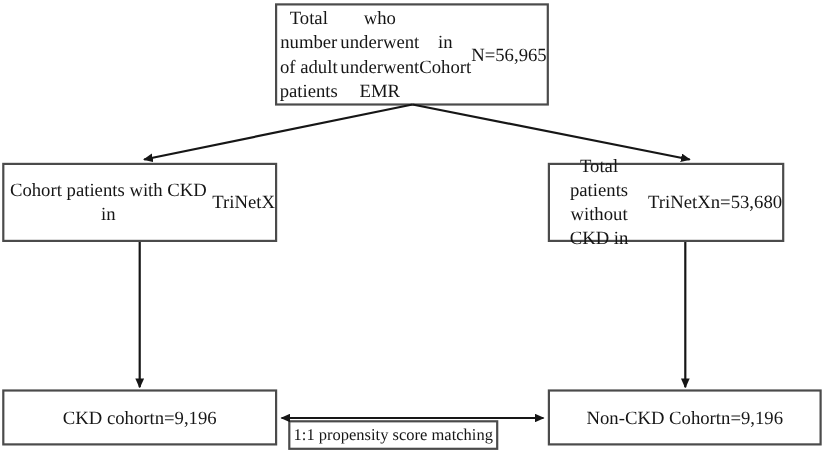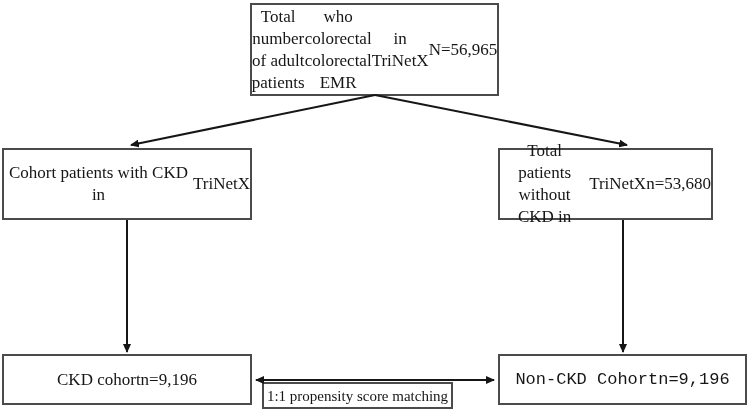--- a/index.html
+++ b/index.html
@@ -43,21 +43,21 @@
     align-items: center;
     text-align: center;
     font-size: 17px;
     line-height: 22px;
     z-index: 1;
   }
   .box-top      { left: 250px; top: 3px;   width: 249px; height: 93px; }
   .box-ckd      { left: 2px;   top: 148px; width: 250px; height: 72px; }
   .box-nonckd   { left: 498px; top: 148px; width: 215px; height: 72px; }
   .box-ckd-cohort    { left: 2px;   top: 354px; width: 250px; height: 51px; line-height: 23px; }
-  .box-nonckd-cohort { left: 498px; top: 354px; width: 249px; height: 51px; line-height: 23px; font-family: Liberation Mono, monospace; }
+  .box-nonckd-cohort { left: 498px; top: 354px; width: 249px; height: 51px; line-height: 23px; }
   .box-matching {
     left: 262px; top: 382px; width: 191px; height: 27px;
     font-size: 15px; line-height: 18px;
     z-index: 1;
   }
   .box-line { display: block; }
 </style>
 </head>
 <body>
 
@@ -74,22 +74,22 @@
     </defs>
     <line class="arrow" x1="375" y1="95" x2="131" y2="145" marker-end="url(#ah-end)"></line>
     <line class="arrow" x1="375" y1="95" x2="627" y2="145" marker-end="url(#ah-end)"></line>
     <line class="arrow" x1="127" y1="220" x2="127" y2="352" marker-end="url(#ah-end)"></line>
     <line class="arrow" x1="623" y1="220" x2="623" y2="352" marker-end="url(#ah-end)"></line>
     <line class="arrow" x1="256" y1="380" x2="494" y2="380" marker-start="url(#ah-start)" marker-end="url(#ah-end)"></line>
   </svg>
 
   <div class="box box-top">
     <span class="box-line">Total number of adult patients</span>
-    <span class="box-line">who colorectal colorectal EMR</span>
-    <span class="box-line">in TriNetX</span>
+    <span class="box-line">who underwent underwent EMR</span>
+    <span class="box-line">in Cohort</span>
     <span class="box-line">N=56,965</span>
   </div>
 
   <div class="box box-ckd">
     <span class="box-line">Cohort patients with CKD in</span>
     <span class="box-line">TriNetX</span>
   </div>
 
   <div class="box box-nonckd">
     <span class="box-line">Total patients without CKD in</span>

